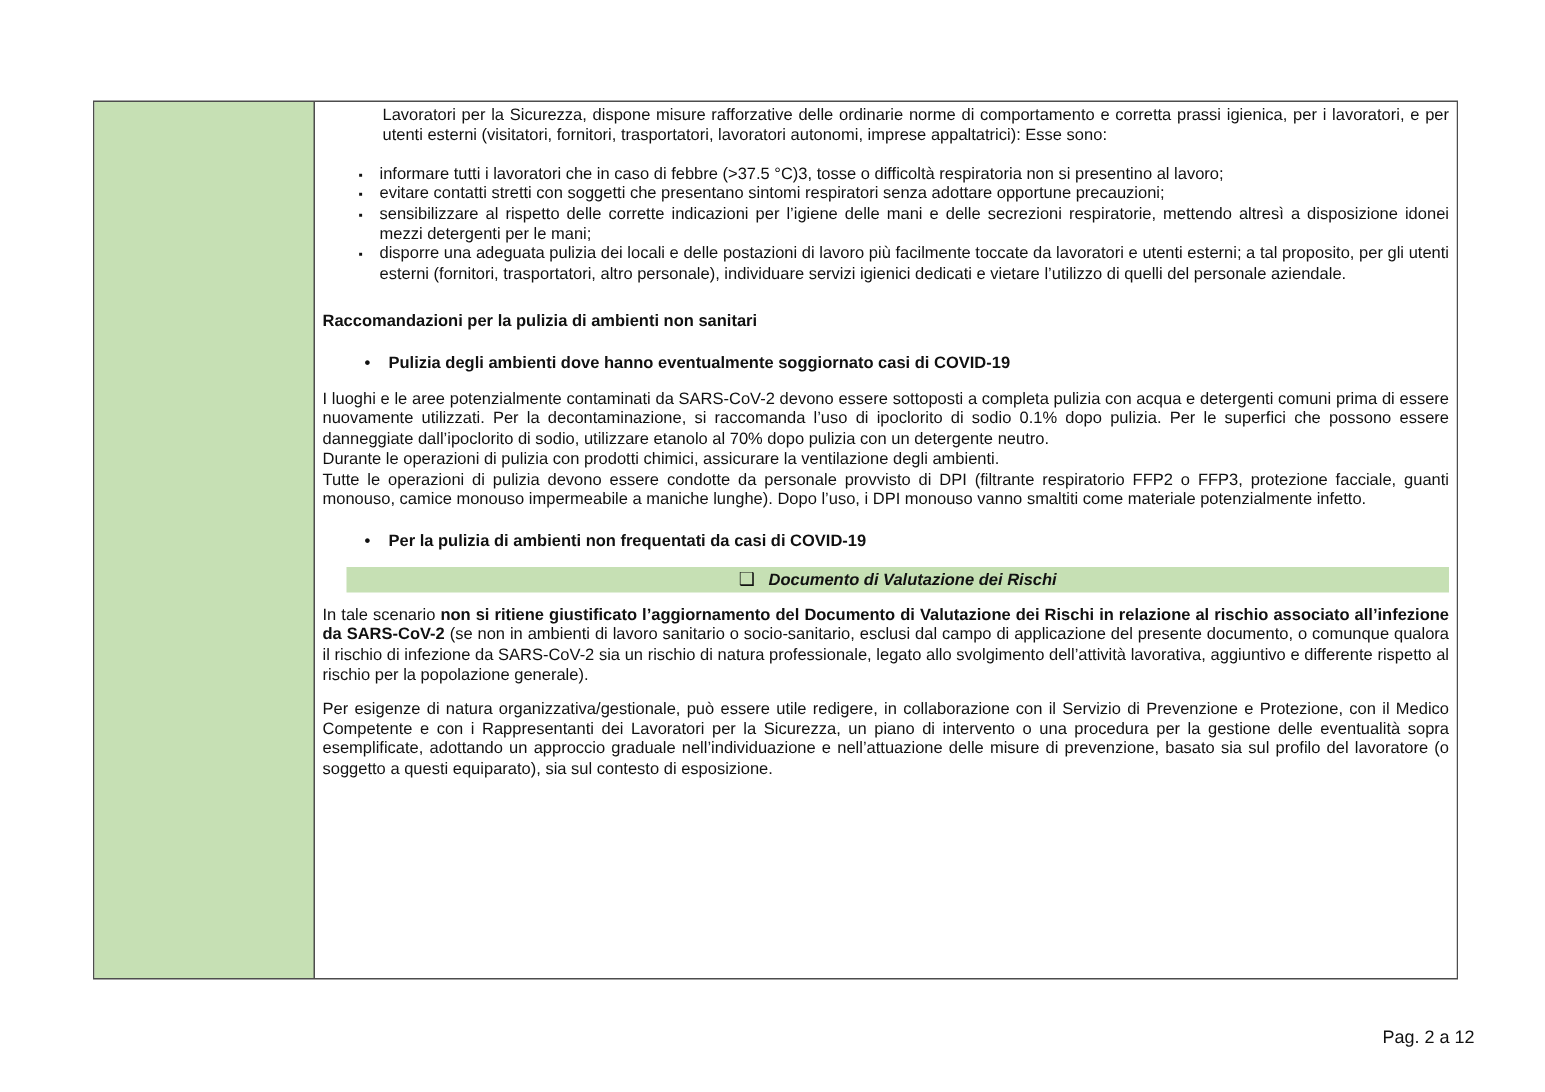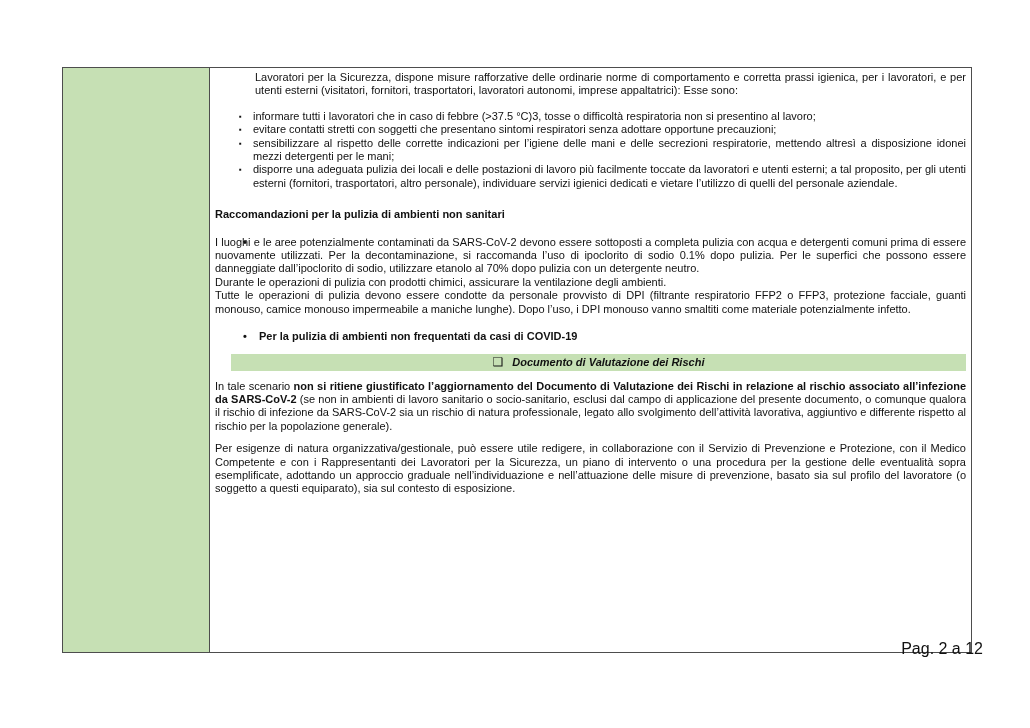--- a/index.html
+++ b/index.html
@@ -27,21 +27,21 @@
   .body-block { margin-top:11px; }
   .body-block p { text-align:justify; }
 
   .banner { margin-top:10px; margin-left:16px; height:17px; background:#c6e0b4;
             text-align:center; font-weight:bold; font-style:italic;
             line-height:17px; }
   .banner .chk { font-style:normal; font-weight:normal; font-size:12px; margin-right:9px; }
 
   .para { margin-top:9px; text-align:justify; }
 
-  .footer { position:absolute; top:640px; right:47px; font-size:16px; color:#111; }
+  .footer { position:absolute; top:684px; right:47px; font-size:12px; color:#111; }
 </style>
 </head>
 <body>
 
 <div class="page">
 
   <div class="doc-table">
 
     <div class="left-cell"></div>
 
@@ -65,20 +65,21 @@
         <li class="sq-item">
           <span class="blt">▪</span>
           <span>disporre una adeguata pulizia dei locali e delle postazioni di lavoro più facilmente toccate da lavoratori e utenti esterni; a tal proposito, per gli utenti esterni (fornitori, trasportatori, altro personale), individuare servizi igienici dedicati e vietare l’utilizzo di quelli del personale aziendale.</span>
         </li>
       </ul>
 
       <div class="section-heading">Raccomandazioni per la pulizia di ambienti non sanitari</div>
 
       <div class="sub-bullet">
         <span class="blt">•</span>
+        <span>Pulizia degli ambienti dove hanno eventualmente soggiornato casi di COVID-19</span>
       </div>
 
       <div class="body-block">
         <p>I luoghi e le aree potenzialmente contaminati da SARS-CoV-2 devono essere sottoposti a completa pulizia con acqua e detergenti comuni prima di essere nuovamente utilizzati. Per la decontaminazione, si raccomanda l’uso di ipoclorito di sodio 0.1% dopo pulizia. Per le superfici che possono essere danneggiate dall’ipoclorito di sodio, utilizzare etanolo al 70% dopo pulizia con un detergente neutro.</p>
         <p>Durante le operazioni di pulizia con prodotti chimici, assicurare la ventilazione degli ambienti.</p>
         <p>Tutte le operazioni di pulizia devono essere condotte da personale provvisto di DPI (filtrante respiratorio FFP2 o FFP3, protezione facciale, guanti monouso, camice monouso impermeabile a maniche lunghe). Dopo l’uso, i DPI monouso vanno smaltiti come materiale potenzialmente infetto.</p>
       </div>
 
       <div class="sub-bullet">
         <span class="blt">•</span>

